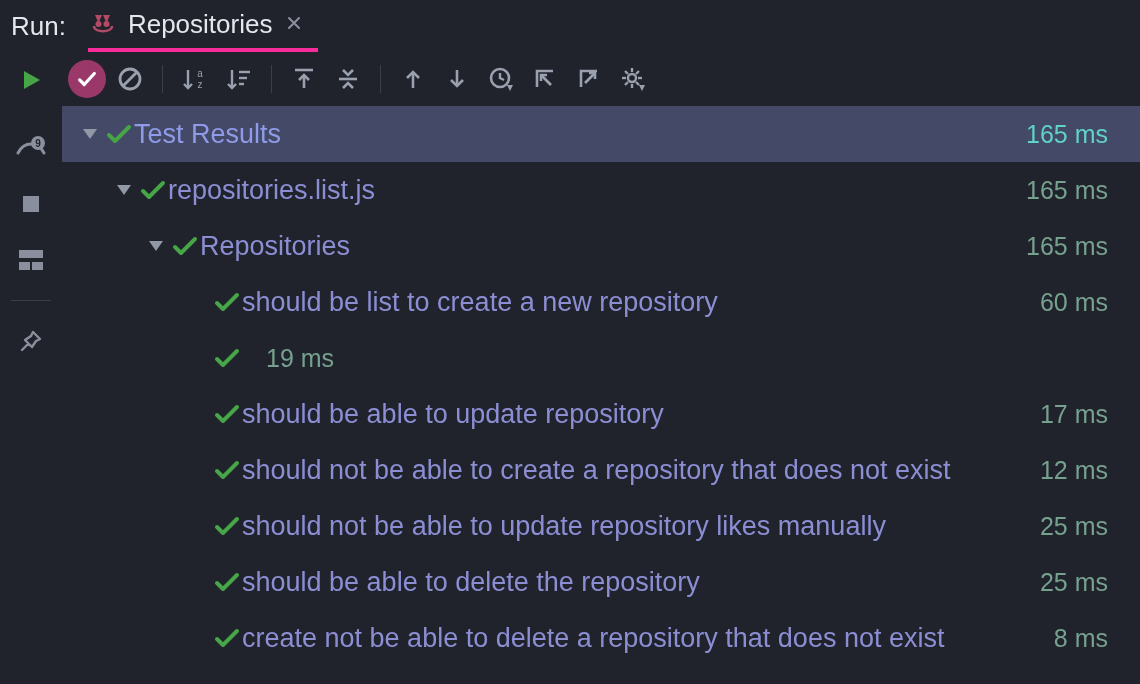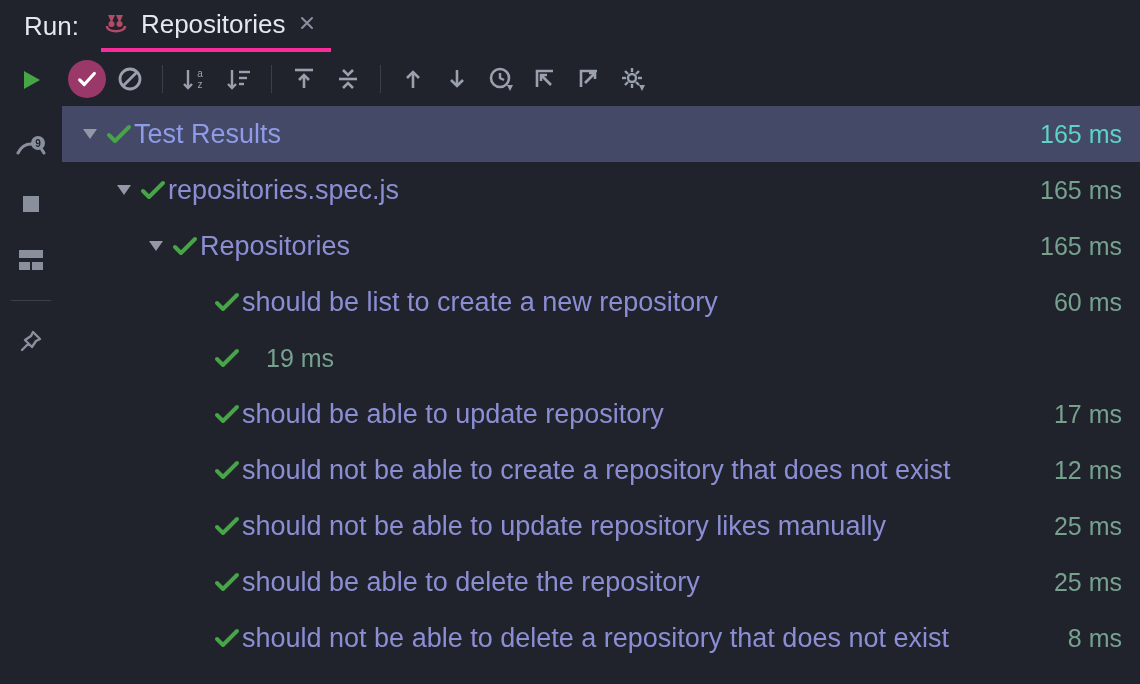--- a/index.html
+++ b/index.html
@@ -11,21 +11,21 @@
     color: #c8ccd4;
     overflow: hidden;
     position: relative;
   }
 
   
   .tabbar {
     display: flex;
     align-items: center;
     height: 52px;
-    padding-left: 24px;
+    padding-left: 11px;
     background: #20232c;
   }
   .run-label {
     color: #e4e7ec;
     font-size: 26px;
     font-weight: 400;
     margin-right: 22px;
   }
   .tab {
     display: flex;
@@ -130,21 +130,21 @@
 
   
   .tree {
     flex: 1;
     overflow-y: auto;
   }
   .row {
     display: flex;
     align-items: center;
     height: 56px;
-    padding-right: 18px;
+    padding-right: 32px;
     cursor: pointer;
   }
   .row.sel {
     background: #434967;
   }
   .row .indent {
     flex: 0 0 auto;
   }
   .row .tw {
     width: 28px;
@@ -367,21 +367,21 @@
         <span class="tw">
           <svg width="18" height="14" viewBox="0 0 18 14">
               <polygon points="2,2 16,2 9,12"></polygon>
             </svg>
         </span>
         <span class="chk">
           <svg width="26" height="22" viewBox="0 0 26 22">
               <polyline points="3,12 9,18 23,4"></polyline>
             </svg>
         </span>
-        <span class="label">repositories.spec.js</span>
+        <span class="label">repositories.list.js</span>
         <span class="time">165 ms</span>
       </div>
 
       <div class="row purple">
         <span class="indent i2"></span>
         <span class="tw">
           <svg width="18" height="14" viewBox="0 0 18 14">
               <polygon points="2,2 16,2 9,12"></polygon>
             </svg>
         </span>
@@ -453,19 +453,19 @@
         <span class="label">should be able to delete the repository</span>
         <span class="time">25 ms</span>
       </div>
       <div class="row purple">
         <span class="indent i3"></span>
         <span class="chk">
             <svg width="26" height="22" viewBox="0 0 26 22">
               <polyline points="3,12 9,18 23,4"></polyline>
             </svg>
           </span>
-        <span class="label">should not be able to delete a repository that does not exist</span>
+        <span class="label">create not be able to delete a repository that does not exist</span>
         <span class="time">8 ms</span>
       </div>
 
     </div>
   </div>
 </div>
 
 </body></html>

